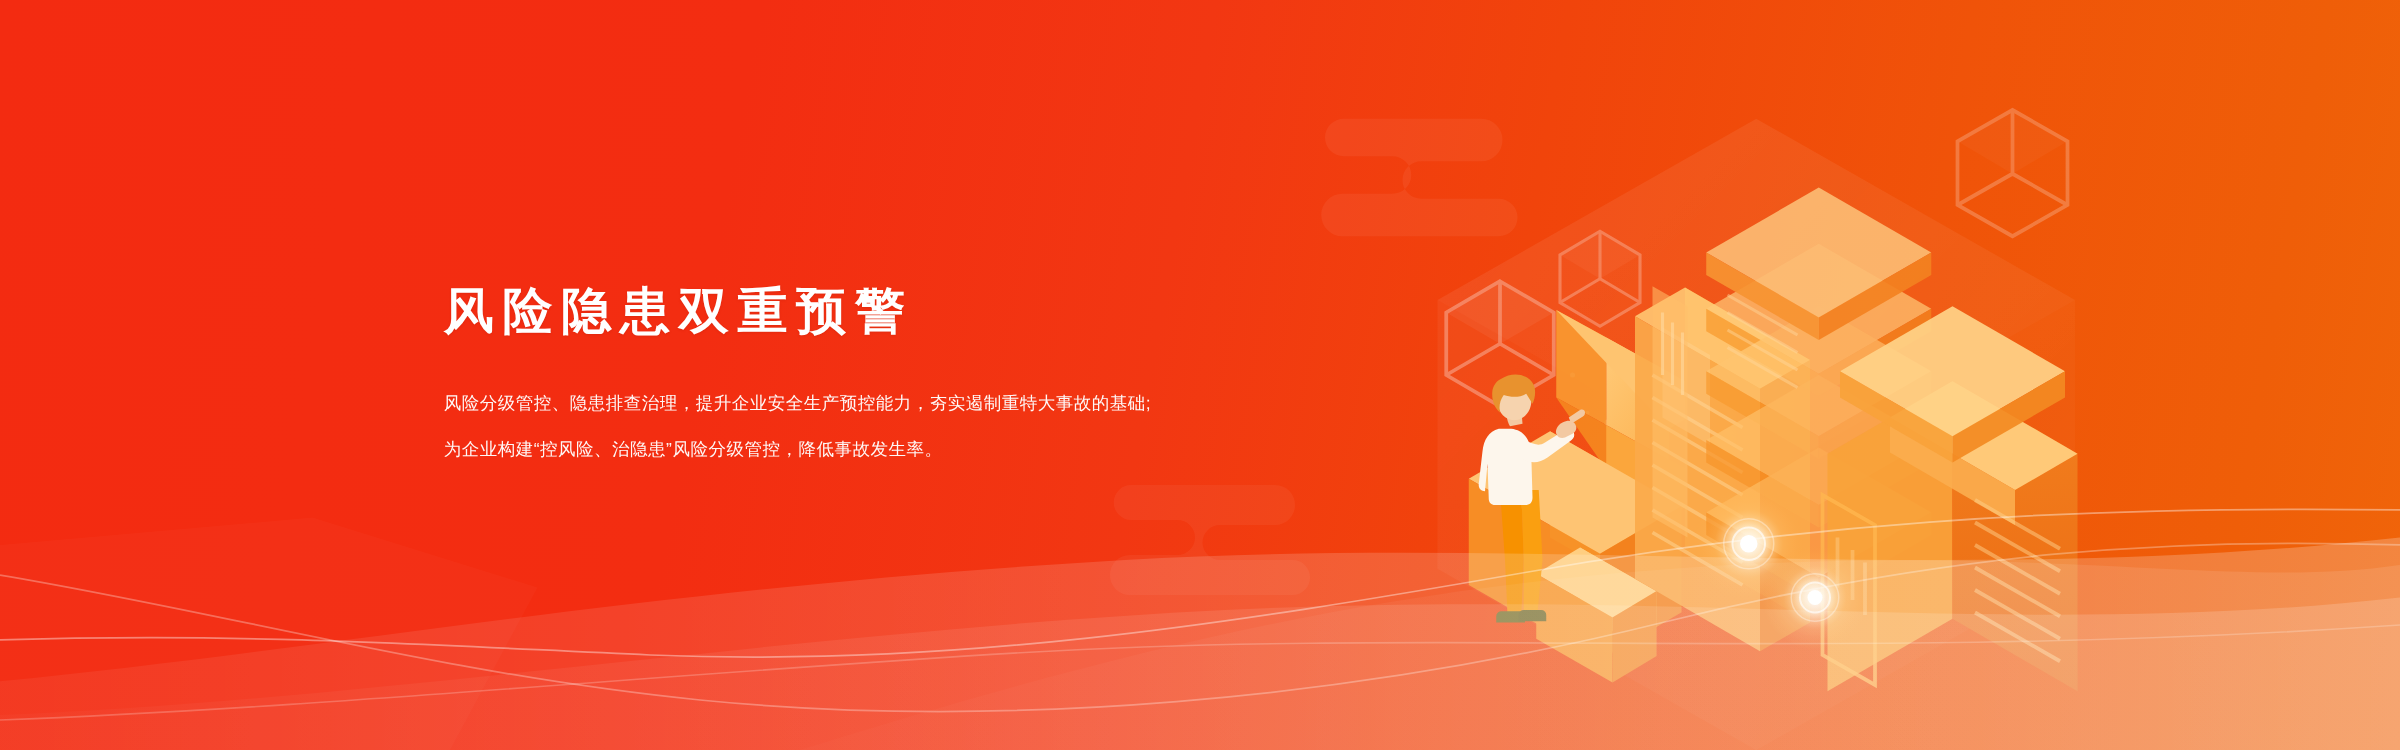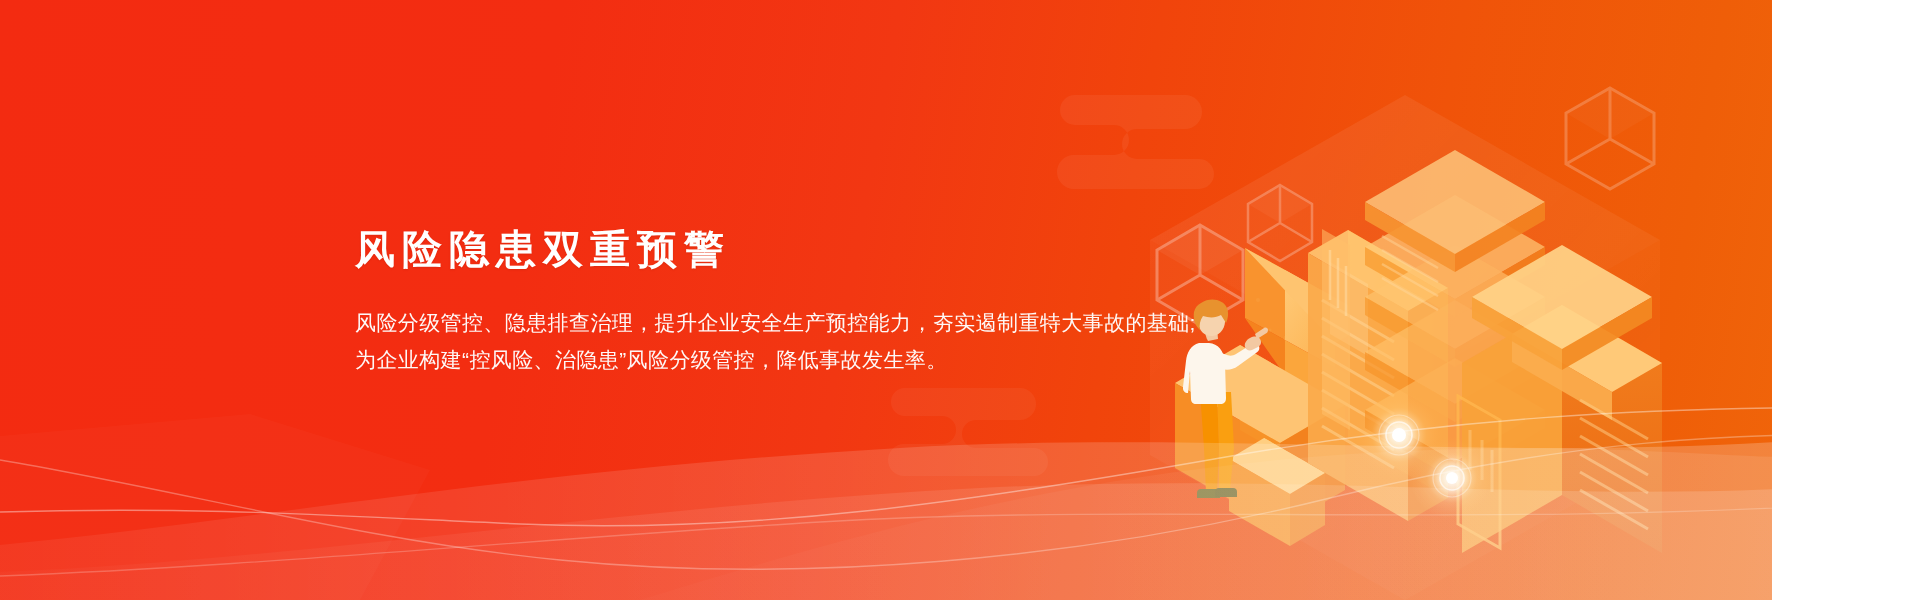--- a/index.html
+++ b/index.html
@@ -3,21 +3,21 @@
 <meta charset="utf-8">
 <style>
   * { margin:0; padding:0; box-sizing:border-box; }
   html, body {
     width:1920px; height:600px;
     overflow:hidden;
     font-family:"Liberation Sans","DejaVu Sans",sans-serif;
   }
   #banner {
     position:relative;
-    width:1772px; height:600px;
+    width:1920px; height:600px;
     background: linear-gradient(100deg,
        #F32B11 0%,
        #F32D11 30%,
        #F23712 48%,
        #F1440B 62%,
        #F05309 78%,
        #EF5E08 92%,
        #F0650A 100%);
     overflow:hidden;
   }
@@ -36,21 +36,21 @@
     font-size:40px;
     line-height:54px;
     font-weight:bold;
     color:#ffffff;
     letter-spacing:7px;
     white-space:nowrap;
     text-shadow:0 1px 2px rgba(150,20,0,.18);
   }
   .sub-wrap { margin-top:28px; }
   .subline {
-    font-size:21px;
+    font-size:14px;
     line-height:37px;
     color:#ffffff;
     letter-spacing:.4px;
     white-space:nowrap;
     font-weight:400;
     opacity:.97;
   }
 </style>
 </head>
 <body>

